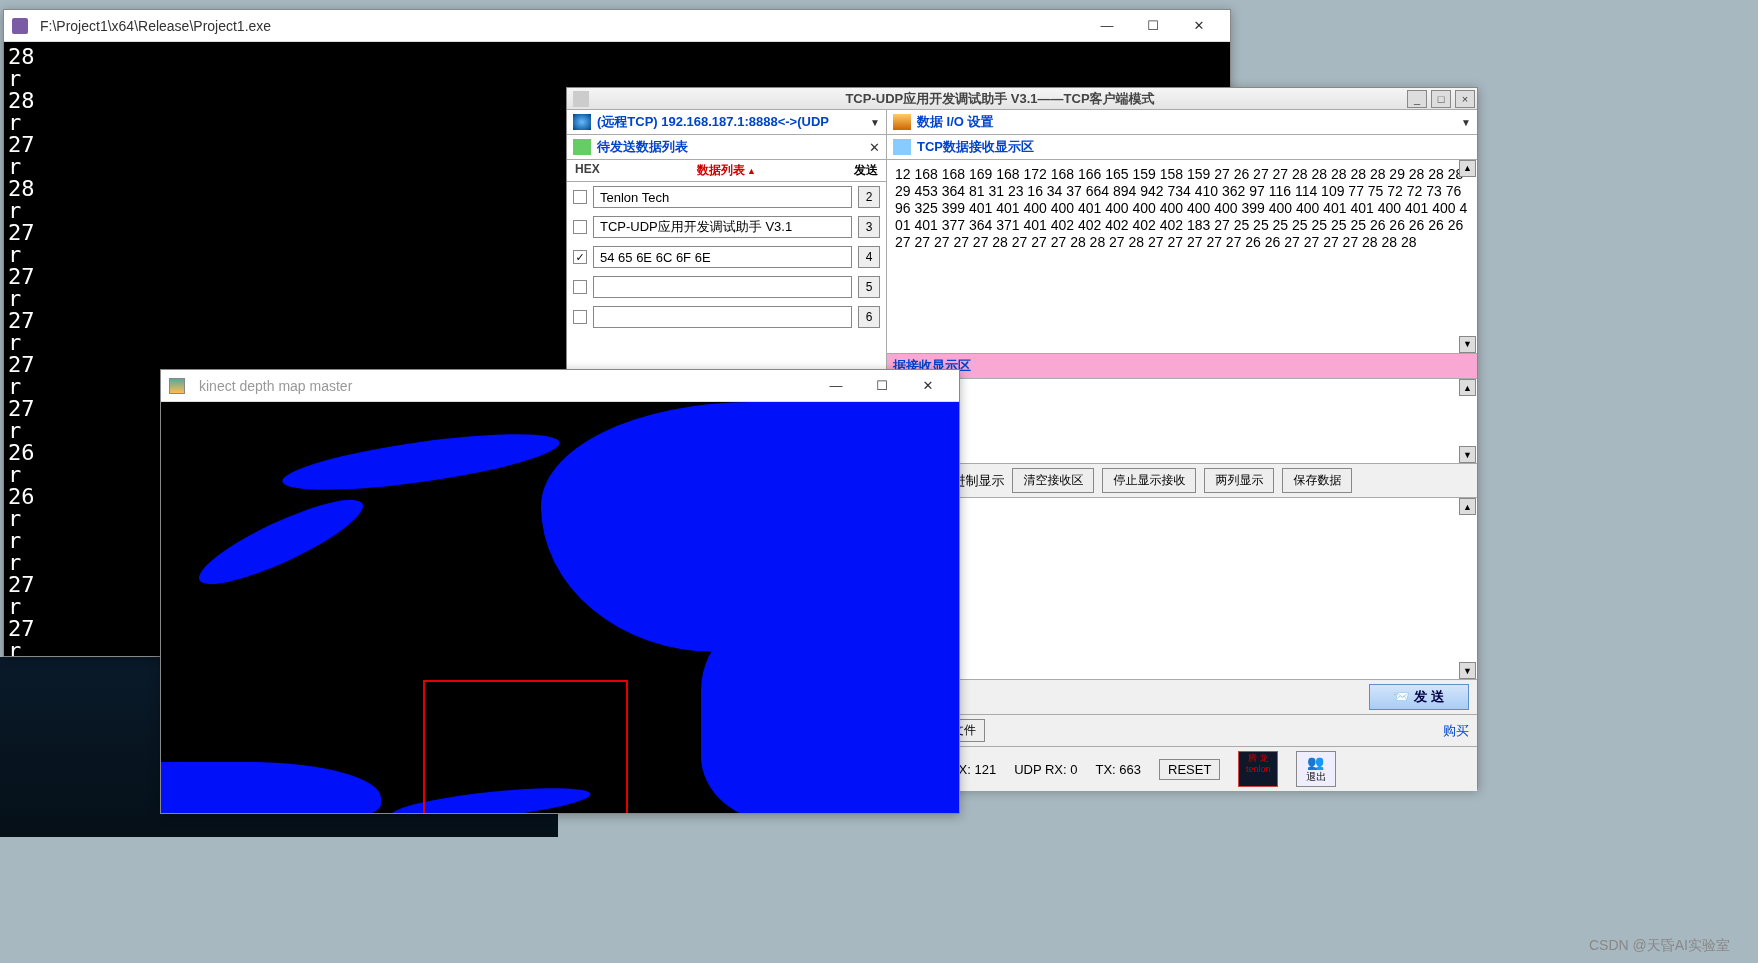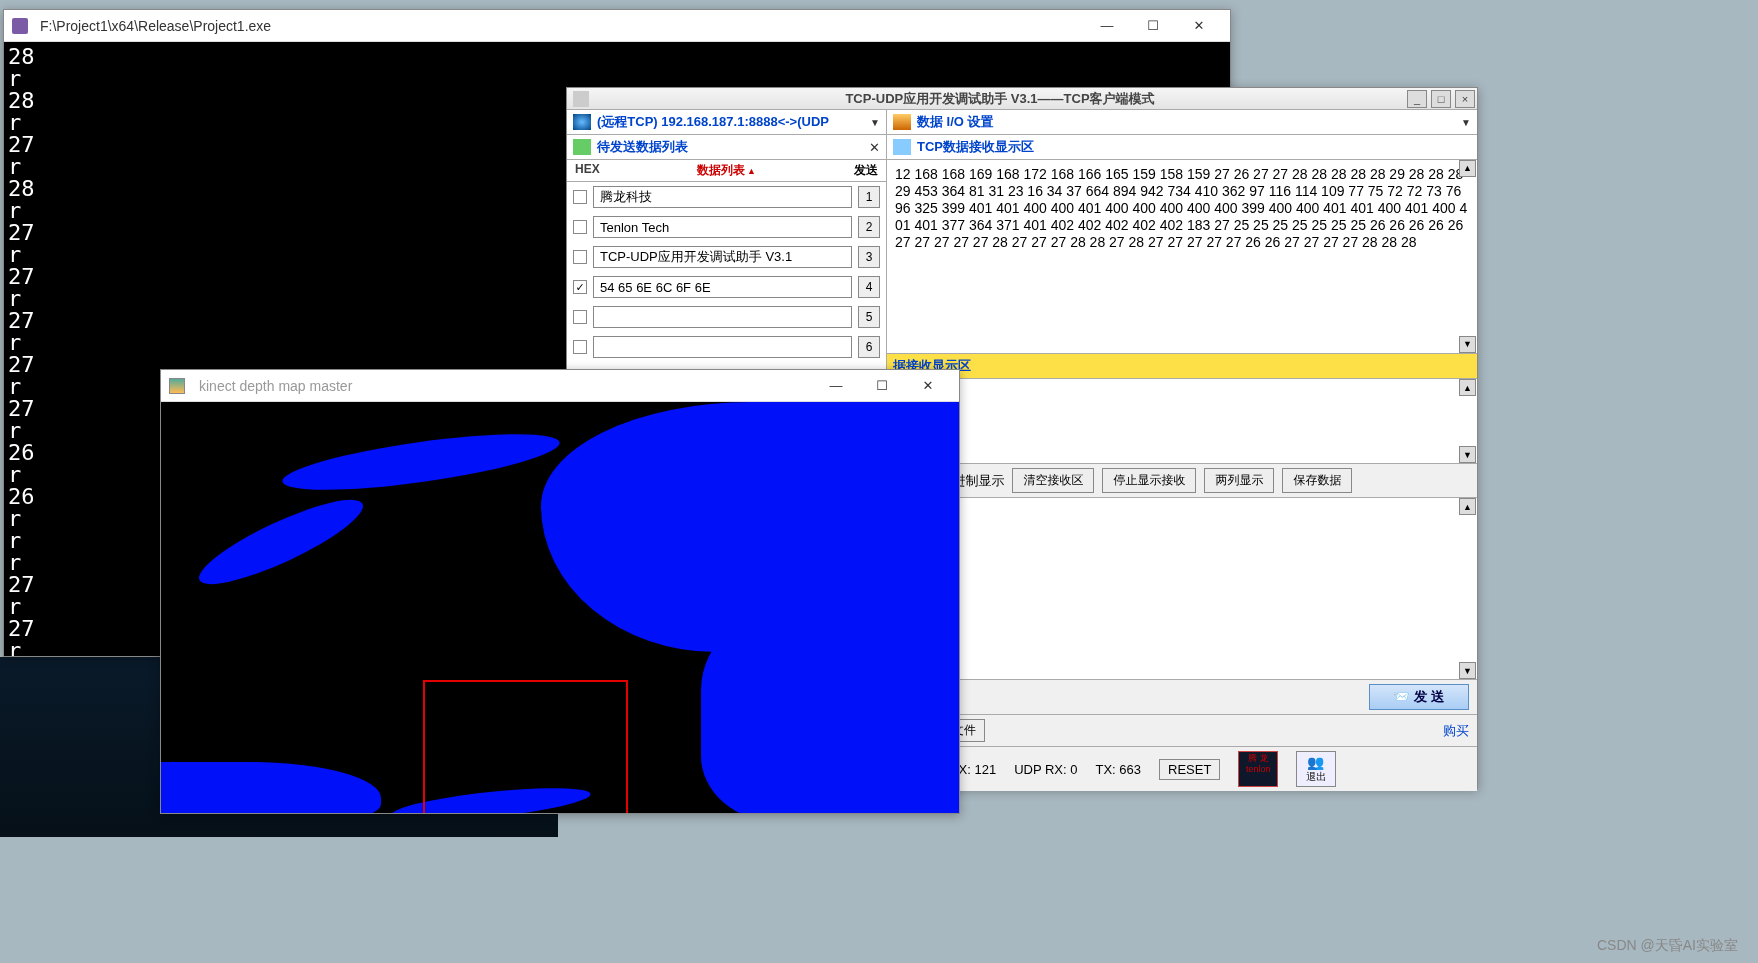--- a/index.html
+++ b/index.html
@@ -36,21 +36,21 @@
 .listhdr .h1 { width:40px; color:#404040; }
 .listhdr .h2 { flex:1; text-align:center; color:#c00; }
 .listhdr .h3 { width:40px; text-align:right; color:#000; }
 .listhdr .arrow { font-size:9px; margin-left:2px; }
 .datarow { display:flex; align-items:center; padding:4px 6px; gap:6px; }
 .datarow .chk { width:14px; height:14px; border:1px solid #888; background:#fff; cursor:pointer; display:flex;align-items:center;justify-content:center;font-size:11px;color:#000;}
 .datarow .txt { flex:1; border:1px solid #888; height:22px; padding:0 6px; font-size:13px; }
 .datarow .btn { width:22px; height:22px; border:1px solid #888; background:#eee; font-size:12px; cursor:pointer;}
 .recvarea { flex:1; background:#fff; padding:6px 8px; font-family:"SimSun",monospace; font-size:14px; color:#000; overflow:hidden; line-height:17px; word-break:break-all; border-bottom:1px solid #aaa; position:relative;}
 .scrollbtn { position:absolute; right:1px; width:17px; height:17px; border:1px solid #888; background:#ddd; font-size:9px; display:flex;align-items:center;justify-content:center;}
-.sect2hdr { padding:3px 6px; font-size:13px; font-weight:bold; color:#0044cc; border-bottom:1px solid #aaa; background:#fde047;}
+.sect2hdr { padding:3px 6px; font-size:13px; font-weight:bold; color:#0044cc; border-bottom:1px solid #aaa; background:#f9a8d4;}
 .blankarea { height:85px; background:#fff; border-bottom:1px solid #aaa; position:relative;}
 .ctrlrow { display:flex; align-items:center; padding:4px 8px; gap:8px; border-bottom:1px solid #aaa; font-size:13px; background:#f0f0f0;}
 .ctrlrow button { padding:3px 10px; font-size:12px; border:1px solid #888; background:#eee; cursor:pointer;}
 .ctrlrow .chk2 { width:14px; height:14px; border:1px solid #888; background:#fff; display:inline-block; cursor:pointer;}
 .sendarea { flex:1; background:#fff; border-bottom:1px solid #aaa; position:relative;}
 .bottomrow { display:flex; align-items:center; padding:4px 8px; gap:10px; font-size:13px; background:#f0f0f0;}
 .bottomrow .sendbtn { margin-left:auto; width:100px; height:26px; background:linear-gradient(#d4e5fa,#a9cdf5); border:1px solid #5a8fc7; color:#004; font-weight:bold; cursor:pointer;}
 .bottomrow2 { display:flex; align-items:center; padding:4px 8px; gap:6px; font-size:13px; background:#f0f0f0; border-top:1px solid #aaa;}
 .bottomrow2 button { padding:2px 8px; font-size:12px; border:1px solid #888; background:#eee; cursor:pointer;}
 .statbar { display:flex; align-items:center; padding:4px 8px; gap:18px; font-size:13px; background:#f0f0f0; border-top:1px solid #aaa;}
@@ -62,21 +62,21 @@
 
 #kinect { left:160px; top:369px; width:800px; height:445px; z-index:3; }
 #kinect .titlebar { background:#fff; }
 #kinect .ktitle { color:#999; font-size:14px; }
 #kinect .kicon { width:16px; height:16px; border:1px solid #888; background:linear-gradient(#5a9,#fb5); margin-right:8px;}
 #kinect .kimg { height:calc(100% - 32px); background:#000; position:relative; overflow:hidden; }
 .blob { position:absolute; background:#0010F8; }
 .redbox { position:absolute; border:2px solid #e40000; left:262px; top:278px; width:205px; height:160px; }
 
 
-.watermark { position:absolute; right:20px; bottom:8px; font-size:14px; color:#888; z-index:4;}
+.watermark { position:absolute; right:28px; bottom:8px; font-size:14px; color:#888; z-index:4;}
 
 .desktopstrip { position:absolute; left:0; top:657px; width:558px; height:180px; background:linear-gradient(#0a1a2a,#051018); z-index:0;}
 </style>
 </head>
 <body>
 
 <div class="desktopstrip"></div>
 
 <div id="console" class="window">
   <div class="titlebar">
@@ -146,25 +146,20 @@
         <span class="iconsm" style="background:#6c6"></span>
         <span>待发送数据列表</span>
         <span class="x">✕</span>
       </div>
       <div class="listhdr">
         <span class="h1">HEX</span>
         <span class="h2"><span>数据列表</span><span class="arrow">▲</span></span>
         <span class="h3">发送</span>
       </div>
       <div id="rows">
-          <div class="datarow">
-            <span class="chk"></span>
-            <input class="txt" value="腾龙科技" style="">
-            <button class="btn">1</button>
-          </div>
           <div class="datarow">
             <span class="chk"></span>
             <input class="txt" value="Tenlon Tech" style="">
             <button class="btn">2</button>
           </div>
           <div class="datarow">
             <span class="chk"></span>
             <input class="txt" value="TCP-UDP应用开发调试助手 V3.1" style="">
             <button class="btn">3</button>
           </div>

